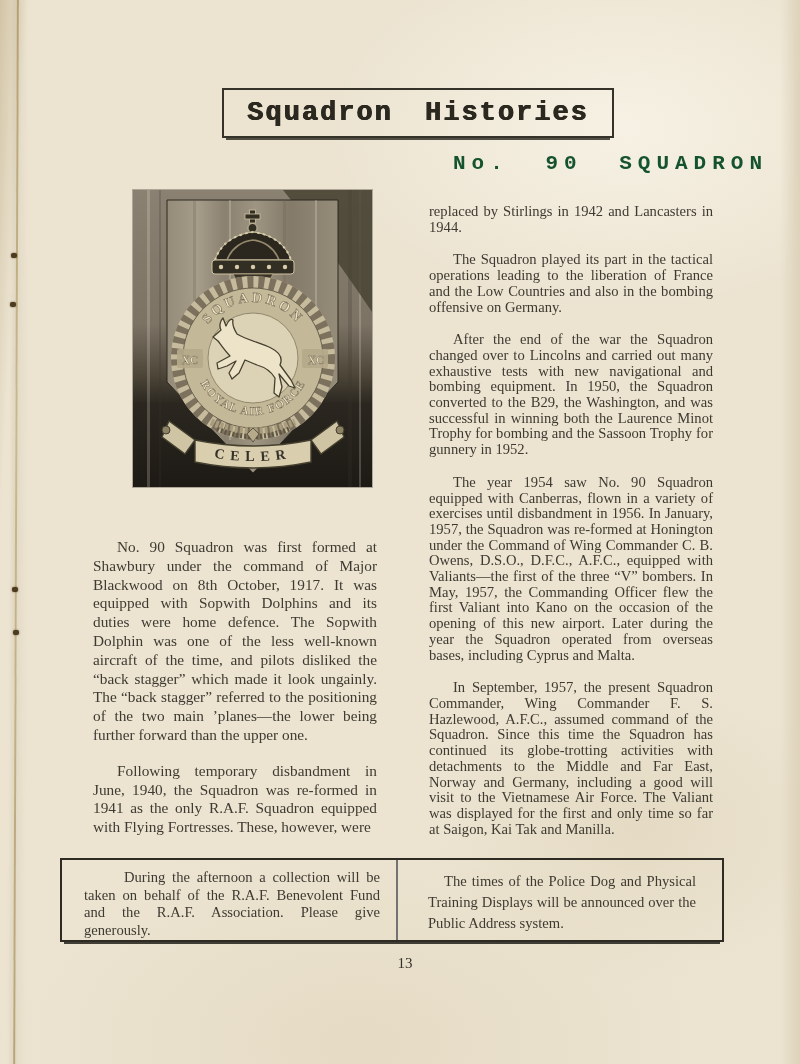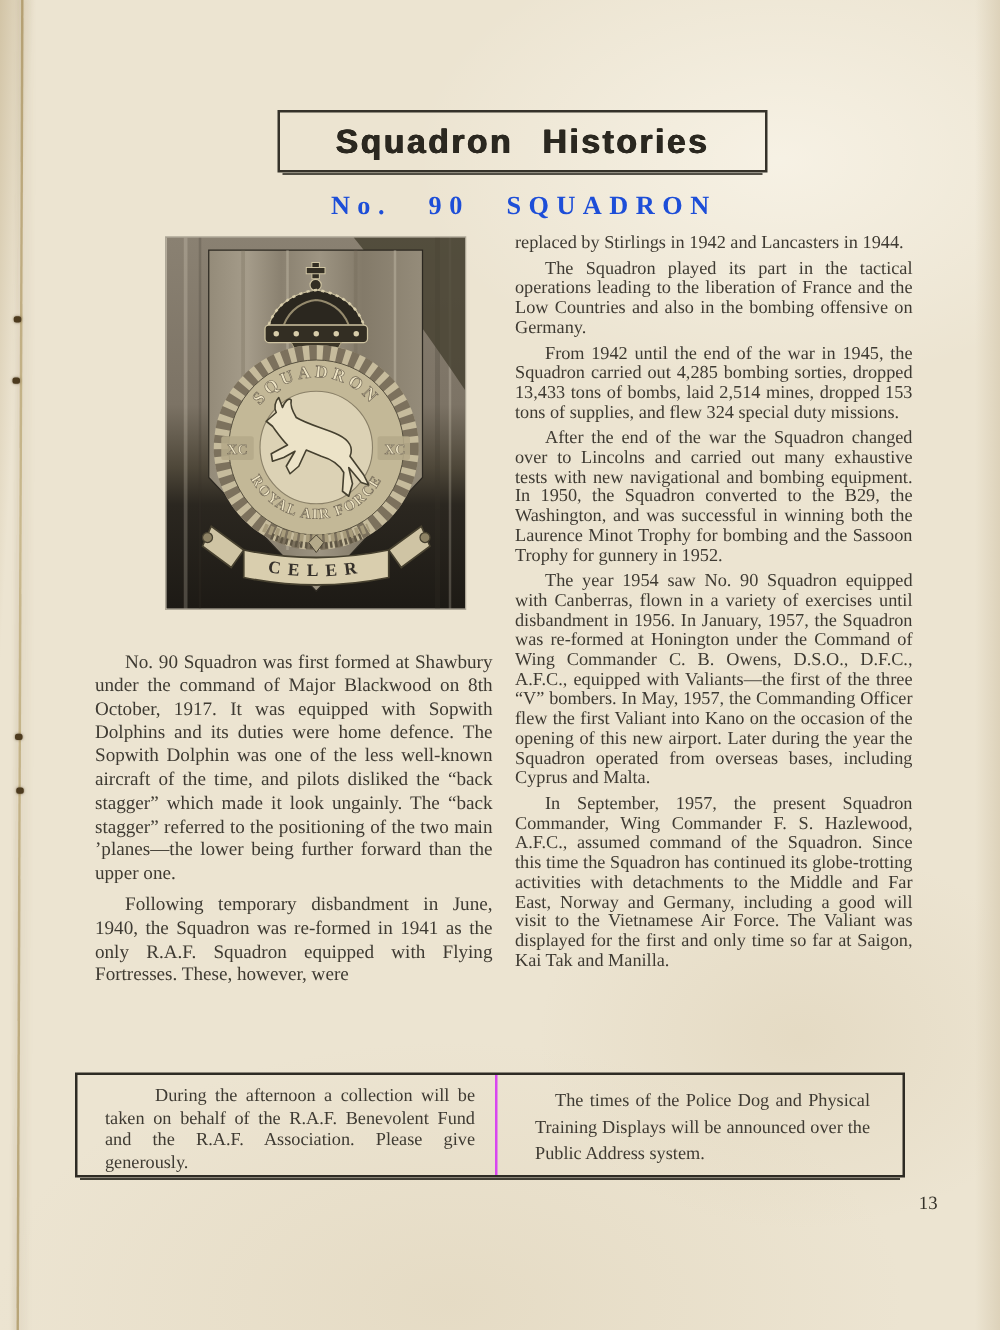--- a/index.html
+++ b/index.html
@@ -27,67 +27,67 @@
   .staple.s3{left:12px;top:587px;}
   .staple.s4{left:13px;top:630px;}
 
   .header-box{
     position:absolute;left:222px;top:88px;width:392px;height:50px;
     border:2px solid #35322a;box-sizing:border-box;
     display:flex;align-items:center;justify-content:center;
     box-shadow:0 6px 0 -4px rgba(53,50,42,0.85);
   }
   .header-box .label{
-    font-family:Liberation Sans, sans-serif;
+    font-family:Liberation Mono, monospace;
     font-weight:bold;font-size:27px;letter-spacing:2px;word-spacing:14px;color:#2b2820;
     text-shadow:0.6px 0 #2b2820,-0.3px 0 #2b2820;
   }
   .page-title{
-    position:absolute;left:70px;top:152px;width:698px;text-align:center;
-    font-family:Liberation Serif, serif;
-    font-weight:bold;font-size:21px;letter-spacing:6px;word-spacing:18px;color:#1d4ed8;
+    position:absolute;left:70px;top:152px;width:698px;text-align:right;
+    font-family:Liberation Mono, monospace;
+    font-weight:bold;font-size:21px;letter-spacing:6px;word-spacing:18px;color:#14532d;
   }
 
   .crest{
     position:absolute;left:133px;top:190px;width:239px;height:297px;
     box-shadow:0 0 0 1px rgba(60,54,44,0.35);
   }
   .crest svg{display:block;width:239px;height:297px;}
 
-  .body-text p{margin:0;text-align:justify;text-indent:24px;}
+  .body-text p{margin:17px;text-align:justify;text-indent:24px;}
   .left-col{
     position:absolute;left:76px;top:521px;width:318px;
     font-size:15.3px;line-height:18.8px;
   }
   .left-col p + p{margin-top:6px;}
   .right-col{
     position:absolute;left:412px;top:187px;width:318px;
     font-size:14.6px;line-height:15.7px;
   }
   .right-col p + p{margin-top:5px;}
   .no-indent{text-indent:0 !important;}
 
   .notice-box{
     position:absolute;left:60px;top:858px;width:664px;height:84px;
     border:2px solid #2e2b24;box-sizing:border-box;display:flex;
     box-shadow:0 6px 0 -4px rgba(46,43,36,0.9);
   }
   .notice-cell{box-sizing:border-box;}
   .notice-left{
-    width:336px;border-right:2px solid #d946ef;
+    width:336px;border-right:2px solid #737373;
     padding:9px 16px 0 22px;
     font-size:14.6px;line-height:17.6px;text-align:justify;text-indent:40px;
   }
   .notice-right{
     flex:1;padding:11px 26px 0 30px;
     font-size:14.6px;line-height:21px;text-align:justify;text-indent:16px;
   }
 
   .page-number{
-    position:absolute;left:60px;top:955px;width:690px;text-align:right;
+    position:absolute;left:60px;top:955px;width:690px;text-align:center;
     font-size:15px;color:#35322a;
   }
 </style>
 </head>
 <body>
 
 <div class="crease"></div>
 <div class="staple s1"></div>
 <div class="staple s2"></div>
 <div class="staple s3"></div>
@@ -195,21 +195,20 @@
 </div>
 
 <div class="left-col body-text">
   <p>No. 90 Squadron was first formed at Shawbury under the command of Major Blackwood on 8th October, 1917.  It was equipped with Sopwith Dolphins and its duties were home defence.  The Sopwith Dolphin was one of the less well-known aircraft of the time, and pilots disliked the “back stagger” which made it look ungainly.  The “back stagger” referred to the positioning of the two main ’planes—the lower being further forward than the upper one.</p>
   <p>Following temporary disbandment in June, 1940, the Squadron was re-formed in 1941 as the only R.A.F. Squadron equipped with Flying Fortresses.   These, however, were</p>
 </div>
 
 <div class="right-col body-text">
   <p class="no-indent">replaced by Stirlings in 1942 and Lancasters in 1944.</p>
   <p>The Squadron played its part in the tactical operations leading to the liberation of France and the Low Countries and also in the bombing offensive on Germany.</p>
-  <p>From 1942 until the end of the war in 1945, the Squadron carried out 4,285 bombing sorties, dropped 13,433 tons of bombs, laid 2,514 mines, dropped 153 tons of supplies, and flew 324 special duty missions.</p>
   <p>After the end of the war the Squadron changed over to Lincolns and carried out many exhaustive tests with new navigational and bombing equipment.  In 1950, the Squadron converted to the B29, the Washington, and was successful in winning both the Laurence Minot Trophy for bombing and the Sassoon Trophy for gunnery in 1952.</p>
   <p>The year 1954 saw No. 90 Squadron equipped with Canberras, flown in a variety of exercises until disbandment in 1956.  In January, 1957, the Squadron was re-formed at Honington under the Command of Wing Commander C. B. Owens, D.S.O., D.F.C., A.F.C., equipped with Valiants—the first of the three “V” bombers.  In May, 1957, the Commanding Officer flew the first Valiant into Kano on the occasion of the opening of this new airport. Later during the year the Squadron operated from overseas bases, including Cyprus and Malta.</p>
   <p>In September, 1957, the present Squadron Commander, Wing Commander F. S. Hazlewood, A.F.C., assumed command of the Squadron.  Since this time the Squadron has continued its globe-trotting activities with detachments to the Middle and Far East, Norway and Germany, including a good will visit to the Vietnamese Air Force.  The Valiant was displayed for the first and only time so far at Saigon, Kai Tak and Manilla.</p>
 </div>
 
 <div class="notice-box">
   <div class="notice-cell notice-left">During the afternoon a collection will be taken on behalf of the R.A.F. Benevolent Fund and the R.A.F. Association.  Please give generously.</div>
   <div class="notice-cell notice-right">The times of the Police Dog and Physical Training Displays will be announced over the Public Address system.</div>
 </div>
 

